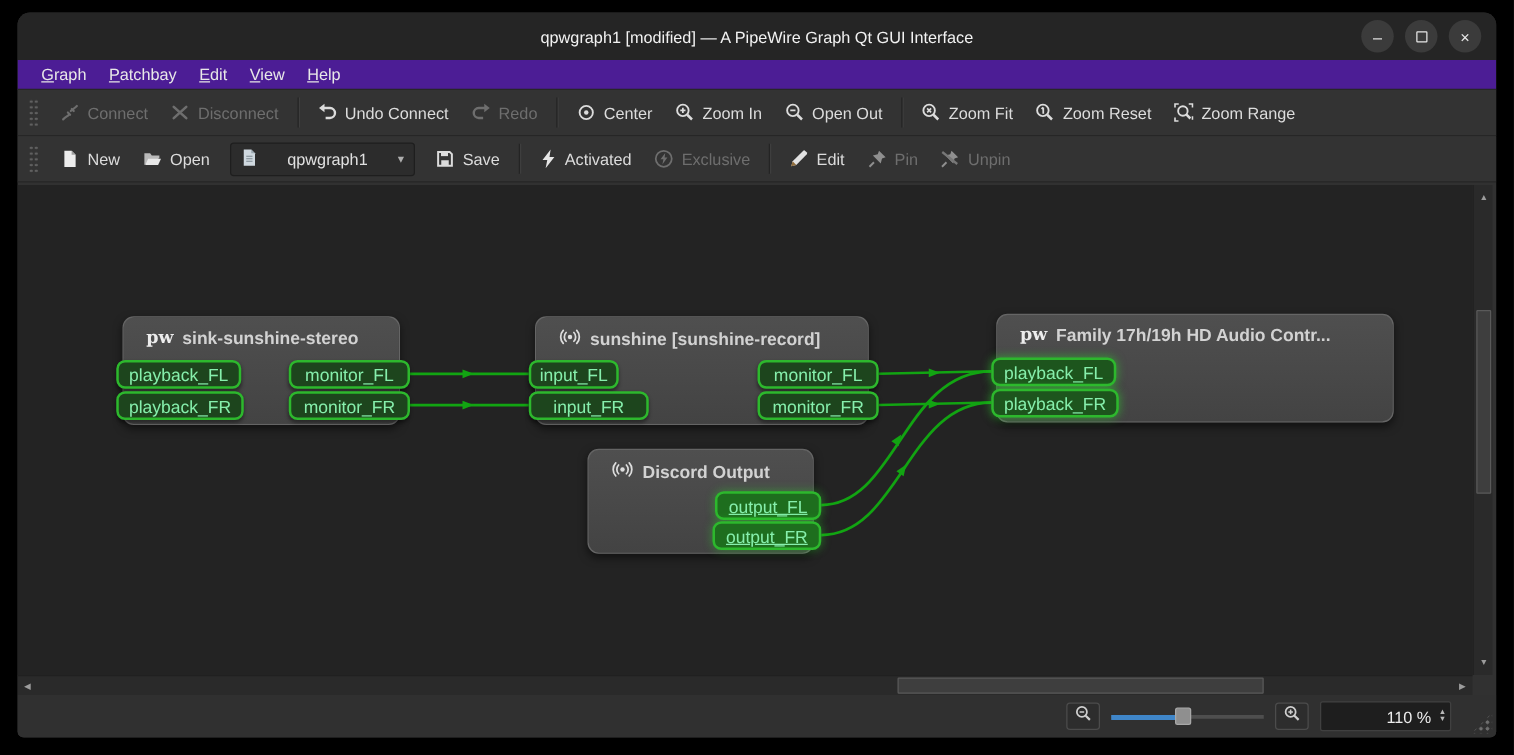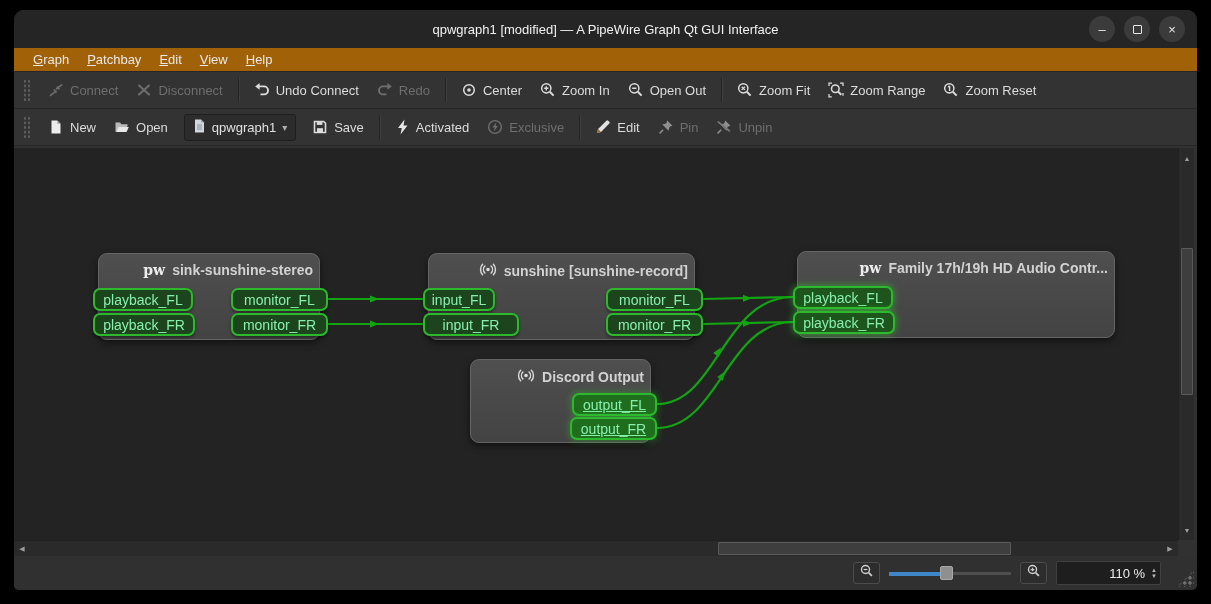--- a/index.html
+++ b/index.html
@@ -12,50 +12,50 @@
   
   .titlebar { height:38px; background:#252525; display:flex; align-items:center;
               justify-content:center; position:relative; }
   .title { font-size:13px; font-weight:normal; color:#f2f2f2; }
   .winbtns { position:absolute; right:12px; top:6px; display:flex; gap:9px; }
   .wbtn { width:26px; height:26px; border-radius:50%; background:#3b3b3b; color:#e8e8e8;
           display:flex; align-items:center; justify-content:center; font-size:13px; }
   .glyph-max { width:9px; height:9px; border:1.5px solid #e8e8e8; border-radius:1px; }
 
   
-  .menubar { height:24px; background:#a16207; display:flex; align-items:center;
+  .menubar { height:24px; background:#4c1d95; display:flex; align-items:center;
              padding-left:10px; border-bottom:1px solid #272727; }
   .menu-item { padding:0 9px; font-size:13px; color:#e8e8e8; display:inline-block; }
   .menu-item::first-letter { text-decoration:underline; }
 
   
   .toolbar { height:37px; background:#333; display:flex; align-items:center;
              border-bottom:1px solid #262626; padding-left:4px; }
   .grip { width:8px; height:22px; margin:0 8px 0 5px;
           background-image:radial-gradient(circle,#606060 1px,transparent 1.2px);
           background-size:4px 4.6px; }
   .tbtn { display:flex; align-items:center; gap:6px; padding:0 9px; height:28px;
           font-size:13px; color:#dcdcdc; white-space:nowrap; }
   .tbtn.off { color:#6e6e6e; }
   .tbtn svg { display:block; }
   .tsep { width:1px; height:24px; background:#242424; margin:0 6px;
           box-shadow:1px 0 0 #3e3e3e; }
-  .combo { display:flex; align-items:center; gap:6px; height:27px; padding:0 8px;
+  .combo { display:flex; align-items:center; gap:24px; height:27px; padding:0 8px;
            background:#2c2c2c; border:1px solid #1e1e1e; border-radius:3px;
            margin:0 7px; color:#e0e0e0; font-size:13px;text-align:center; }
   .caret { font-size:10px; color:#aeaeae; }
 
   
   .canvas { position:absolute; left:0; top:138px; width:1164px; height:392px;
             background:#232323; overflow:hidden; }
   .node { position:absolute; background:linear-gradient(#4f4f4f,#434343);
           border:1px solid #656565; border-radius:9px;
           box-shadow:0 3px 7px rgba(0,0,0,.5); }
-  .ntitle { display:flex; align-items:center; gap:7px; padding:8px 6px;
-            font-size:14px; font-weight:bold; color:#d2d2d2; white-space:nowrap; overflow:hidden;justify-content:flex-end; }
+  .ntitle { display:flex; align-items:center; gap:7px; padding:8px 18px;
+            font-size:14px; font-weight:bold; color:#d2d2d2; white-space:nowrap; overflow:hidden; }
   .pwicon { font-weight:bold; color:#ececec; font-size:14px; font-family:"DejaVu Serif",serif; }
   .port { position:absolute; height:23px; display:flex; align-items:center;
           justify-content:center; font-size:14px; color:#86efac; background:#1d451d;
           border:2px solid #2db82d; border-radius:7px;
           box-shadow:0 2px 3px rgba(0,0,0,.4); }
   .port.hl { background:#1d551d; box-shadow:0 0 7px 1px rgba(46,200,46,.55); }
   .port.bright { background:#1e6e1e; box-shadow:0 0 7px 1px rgba(46,200,46,.4);text-decoration:underline; }
   svg.links { position:absolute; left:0; top:0; }
   .links path { stroke:#12a412; stroke-width:2.2; fill:none; }
   .links polygon { fill:#12a412; }
@@ -201,36 +201,36 @@
             <circle cx="6.3" cy="6.3" r="4.6" stroke="currentColor" stroke-width="1.5" fill="none"></circle>
             <line x1="9.8" y1="9.8" x2="13.6" y2="13.6" stroke="currentColor" stroke-width="2"></line>
             <path d="M4.7 4.7 l3.2 3.2 M7.9 4.7 l-3.2 3.2" stroke="currentColor" stroke-width="1.3"></path>
           </svg>
         </span>
       <span>Zoom Fit</span>
     </div>
     <div class="tbtn">
       <span>
           <svg width="16" height="16" viewBox="0 0 16 16">
+            <circle cx="6.3" cy="6.3" r="4.6" stroke="currentColor" stroke-width="1.5" fill="none"></circle>
+            <line x1="9.8" y1="9.8" x2="13.6" y2="13.6" stroke="currentColor" stroke-width="2"></line>
+            <path d="M6.6 3.9 v5 M5.2 5.1 l1.4-1.2" stroke="currentColor" stroke-width="1.4" fill="none"></path>
+          </svg>
+        </span>
+      <span>Zoom Reset</span>
+    </div>
+    <div class="tbtn">
+      <span>
+          <svg width="16" height="16" viewBox="0 0 16 16">
             <path d="M1 4 V1.2 H4 M12 1.2 h3 V4 M15 11 v2.8 M3.8 14.8 H1 V12" stroke="currentColor" stroke-width="1.3" fill="none"></path>
             <circle cx="7.3" cy="6.8" r="3.8" stroke="currentColor" stroke-width="1.5" fill="none"></circle>
             <line x1="10.2" y1="9.7" x2="13.3" y2="12.8" stroke="currentColor" stroke-width="2"></line>
           </svg>
         </span>
       <span>Zoom Range</span>
-    </div>
-    <div class="tbtn">
-      <span>
-          <svg width="16" height="16" viewBox="0 0 16 16">
-            <circle cx="6.3" cy="6.3" r="4.6" stroke="currentColor" stroke-width="1.5" fill="none"></circle>
-            <line x1="9.8" y1="9.8" x2="13.6" y2="13.6" stroke="currentColor" stroke-width="2"></line>
-            <path d="M6.6 3.9 v5 M5.2 5.1 l1.4-1.2" stroke="currentColor" stroke-width="1.4" fill="none"></path>
-          </svg>
-        </span>
-      <span>Zoom Reset</span>
     </div>
   </div>
 
   <div class="toolbar">
     <div class="grip"></div>
 
     <div class="tbtn">
       <span>
           <svg width="16" height="16" viewBox="0 0 16 16">
             <path d="M3.5 1.5 h5.8 l3.2 3.2 v9.8 H3.5 z" fill="#ececec"></path>

